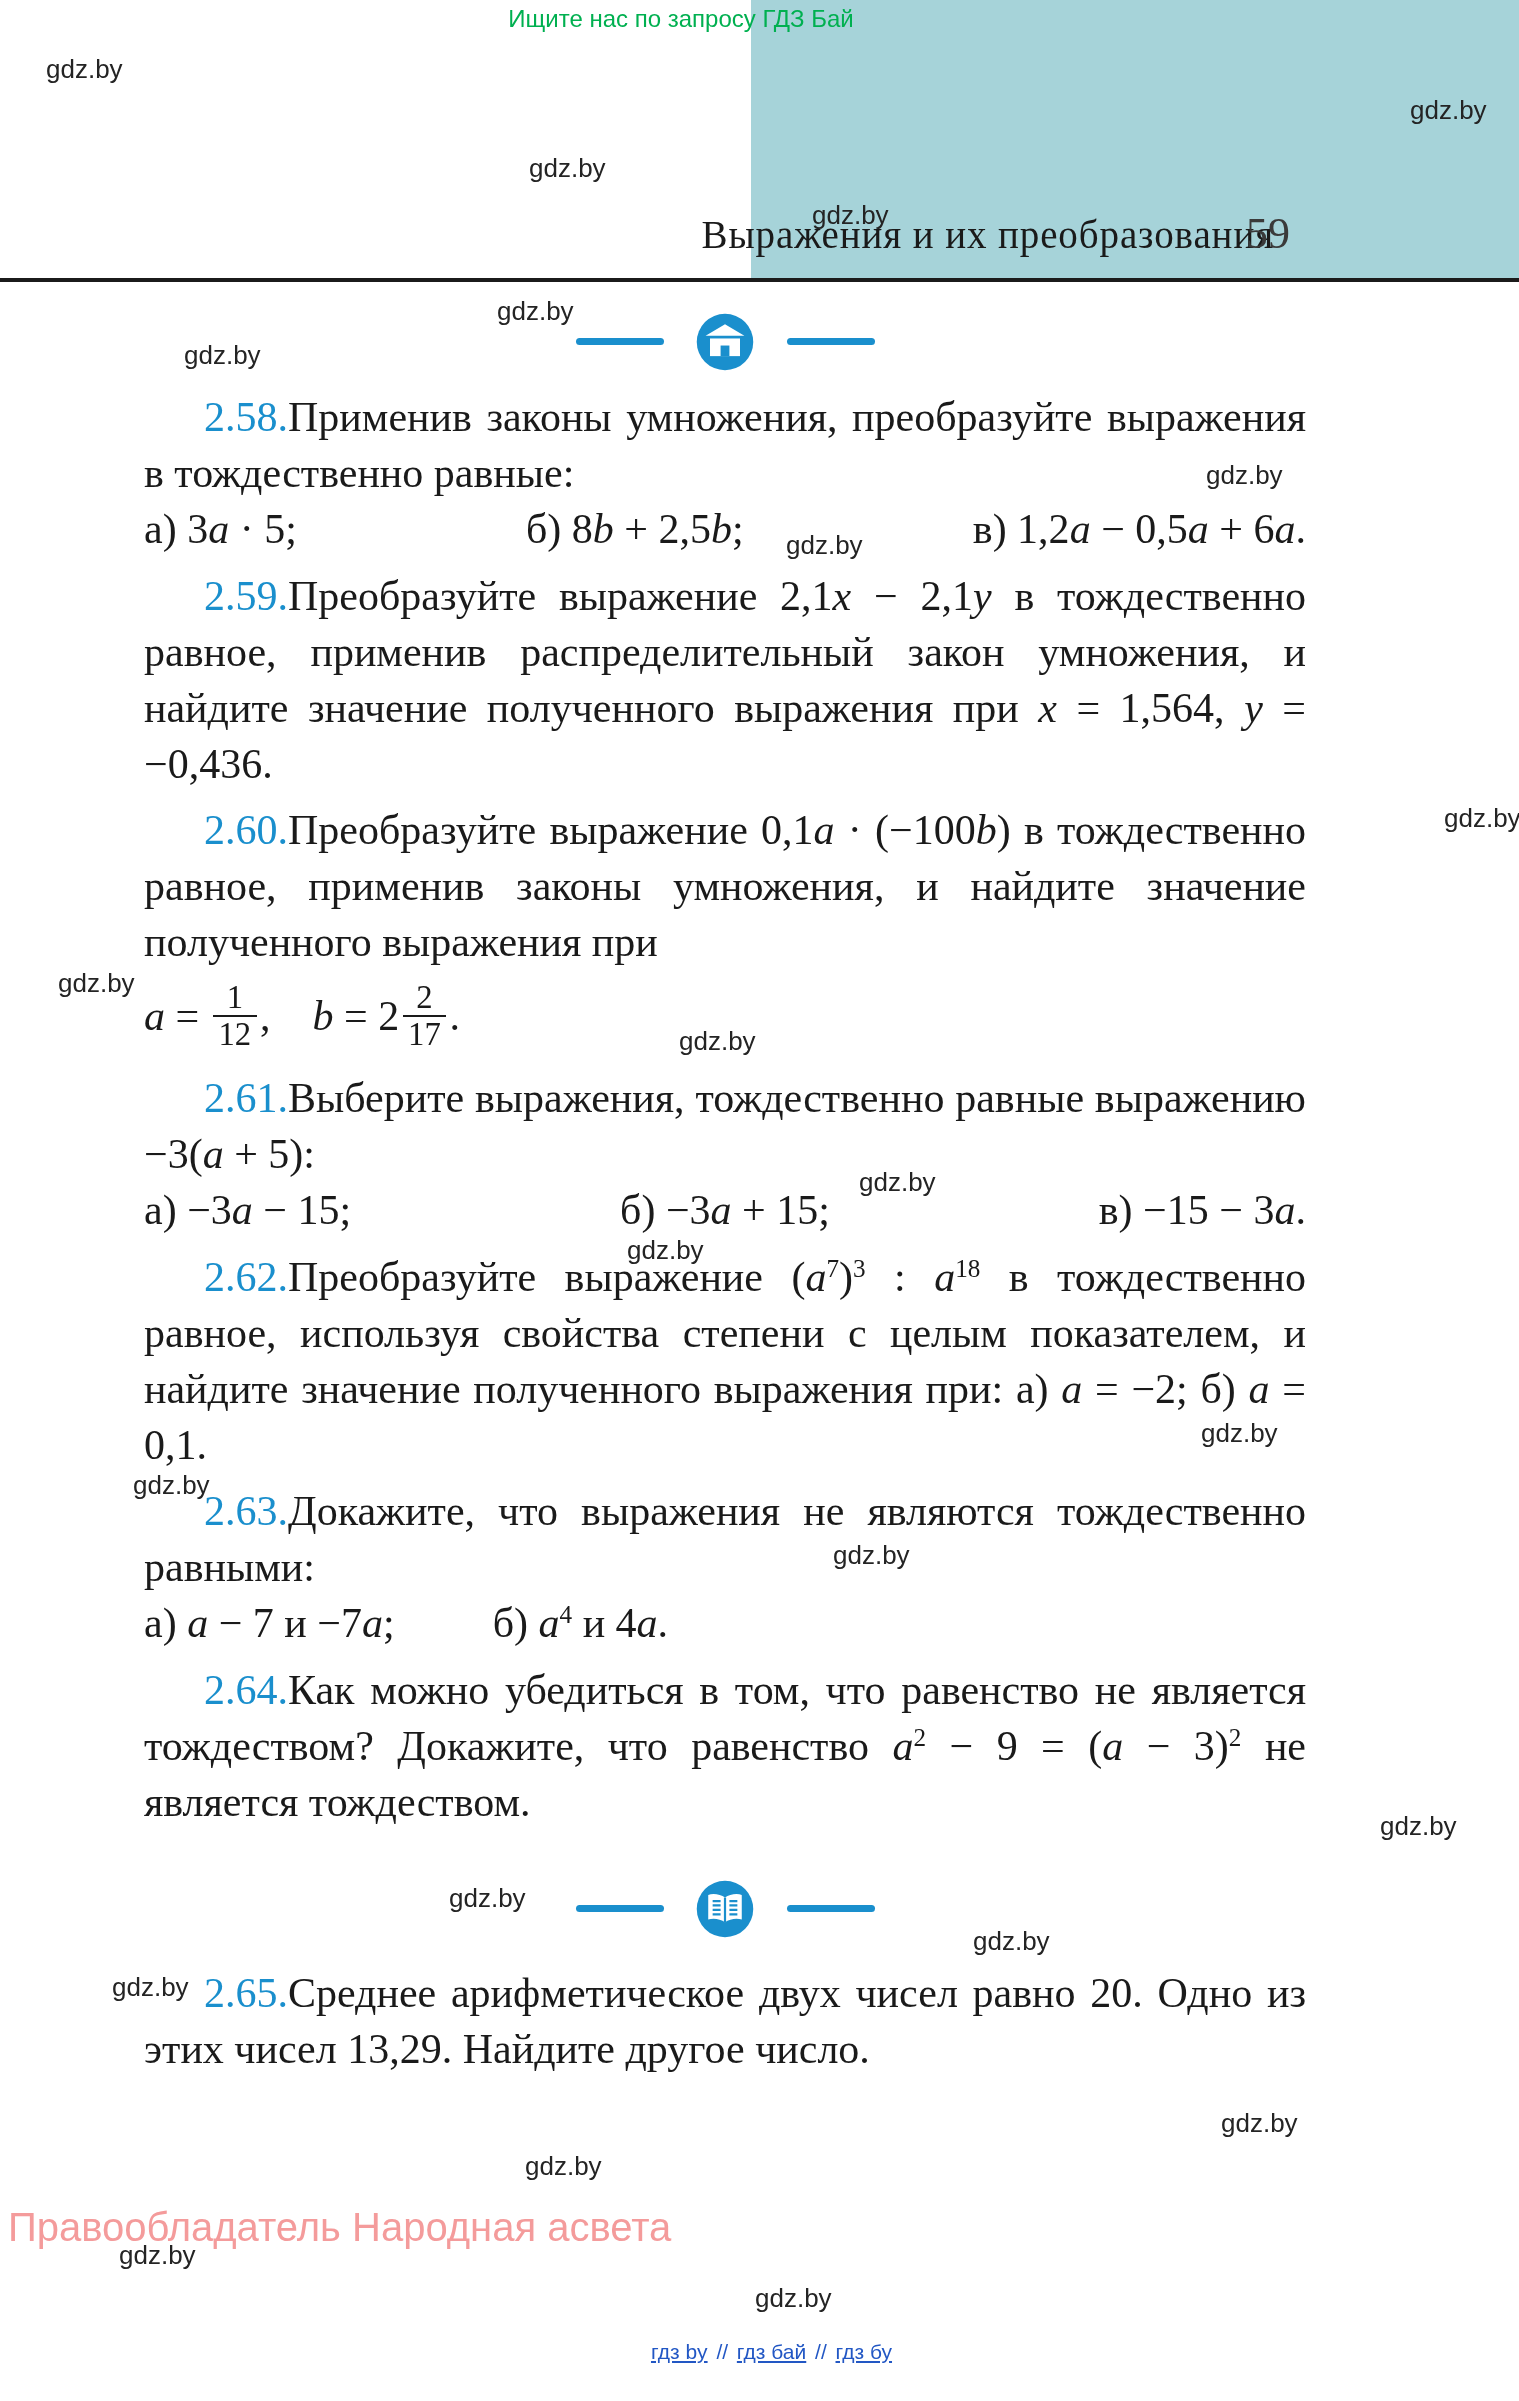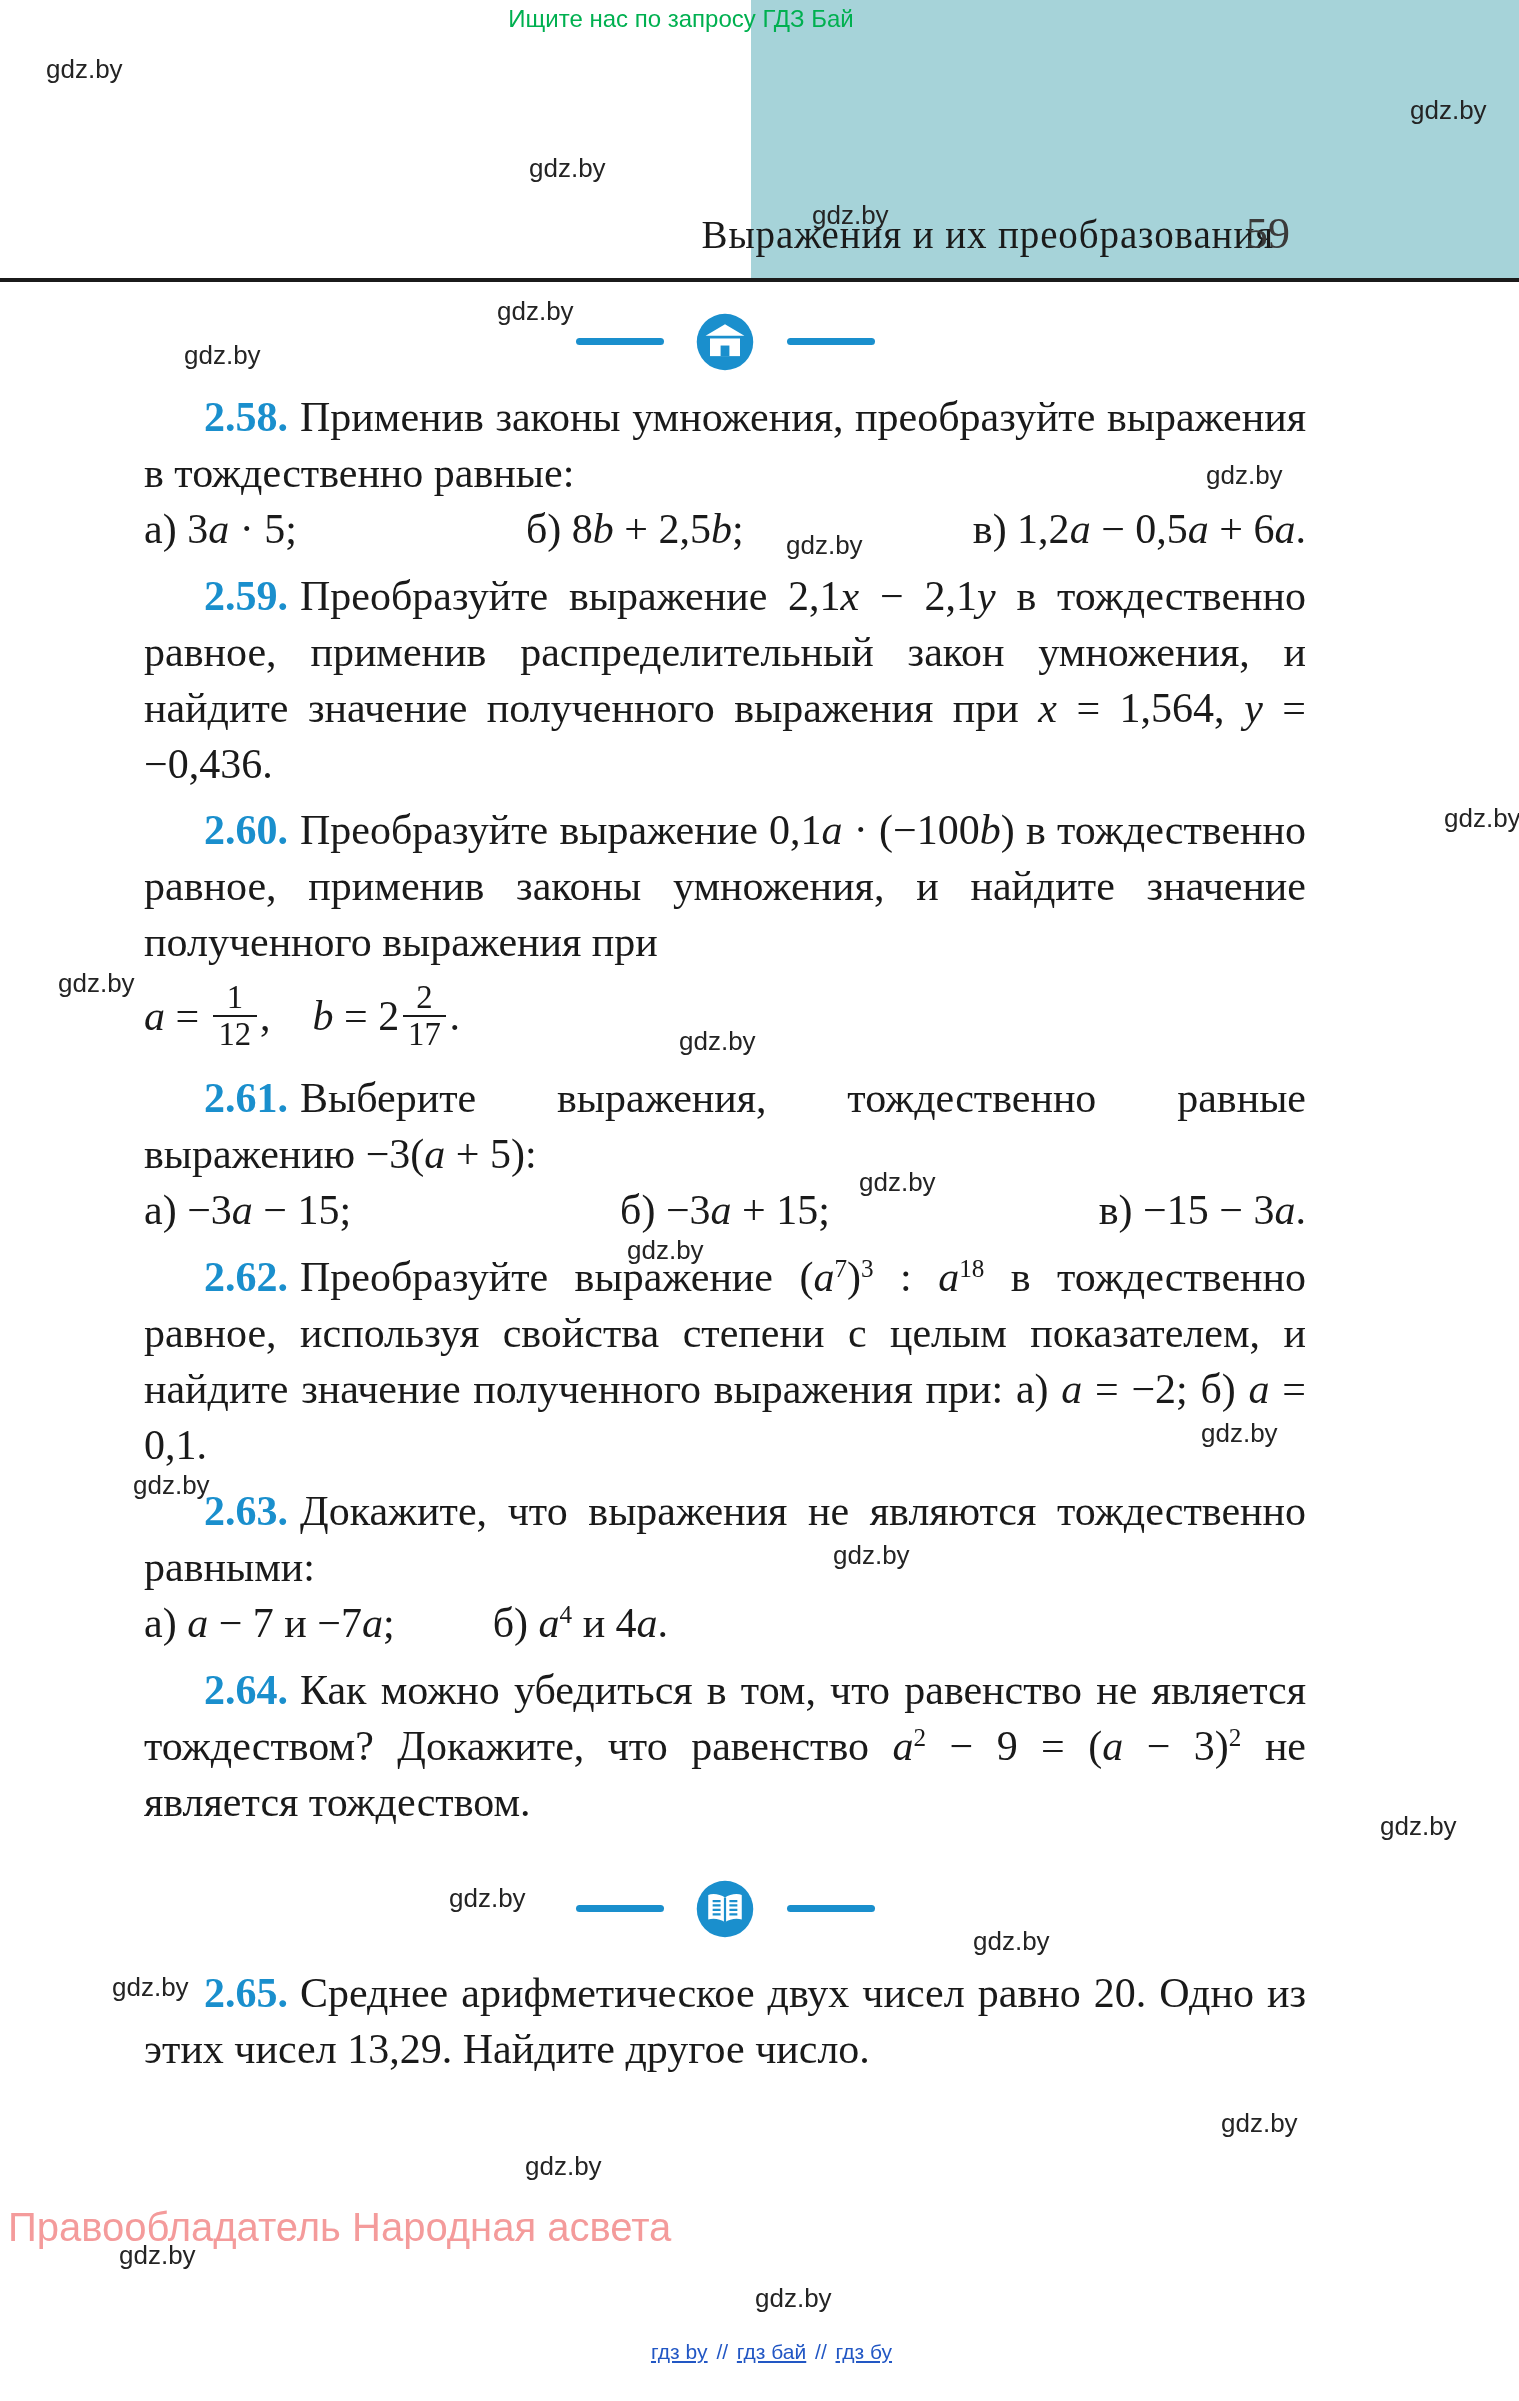--- a/index.html
+++ b/index.html
@@ -13,21 +13,21 @@
   .banner{position:absolute;top:5.3px;left:77px;width:1208px;text-align:center;
           font-family:"Liberation Sans",sans-serif;font-size:24px;color:var(--green,#00b050)}
 
   .header-title{position:absolute;top:212px;left:0;width:1274px;text-align:right;
                 font-size:39px;color:var(--text,#1a1a1a);letter-spacing:0.9px}
   .page-num{position:absolute;top:208px;left:1246px;font-size:44px;font-weight:400;color:#3a3a3a}
 
   .column{position:absolute;left:144px;top:308px;width:1162px;font-size:42px;line-height:56px;
           color:var(--text,#1a1a1a);text-align:justify;hyphens:auto}
   .ex{text-indent:60px;margin-top:10.5px}
-  .exnum{font-weight:700;color:var(--accent,#1a8fcd);margin-right:12px}
+  .exnum{font-weight:400;color:var(--accent,#1a8fcd);margin-right:0}
   .mi{font-style:italic}
   .msup{font-size:0.6em;vertical-align:0.55em;line-height:0}
   .frac{display:inline-block;vertical-align:middle;position:relative;top:-0.12em;text-align:center;
         font-size:0.78em;line-height:1.08;margin:0 3.5px}
   .fnum,.fden{display:block;padding:0 5.3px}
   .fden{border-top:2.6px solid var(--text,#1a1a1a)}
   .opts{display:flex;text-indent:0;margin-top:0}
   .opts3{justify-content:space-between}
   .opts2{gap:98px}
   .mathline{text-indent:0;text-align:left;line-height:88px;margin:1.8px 0}

